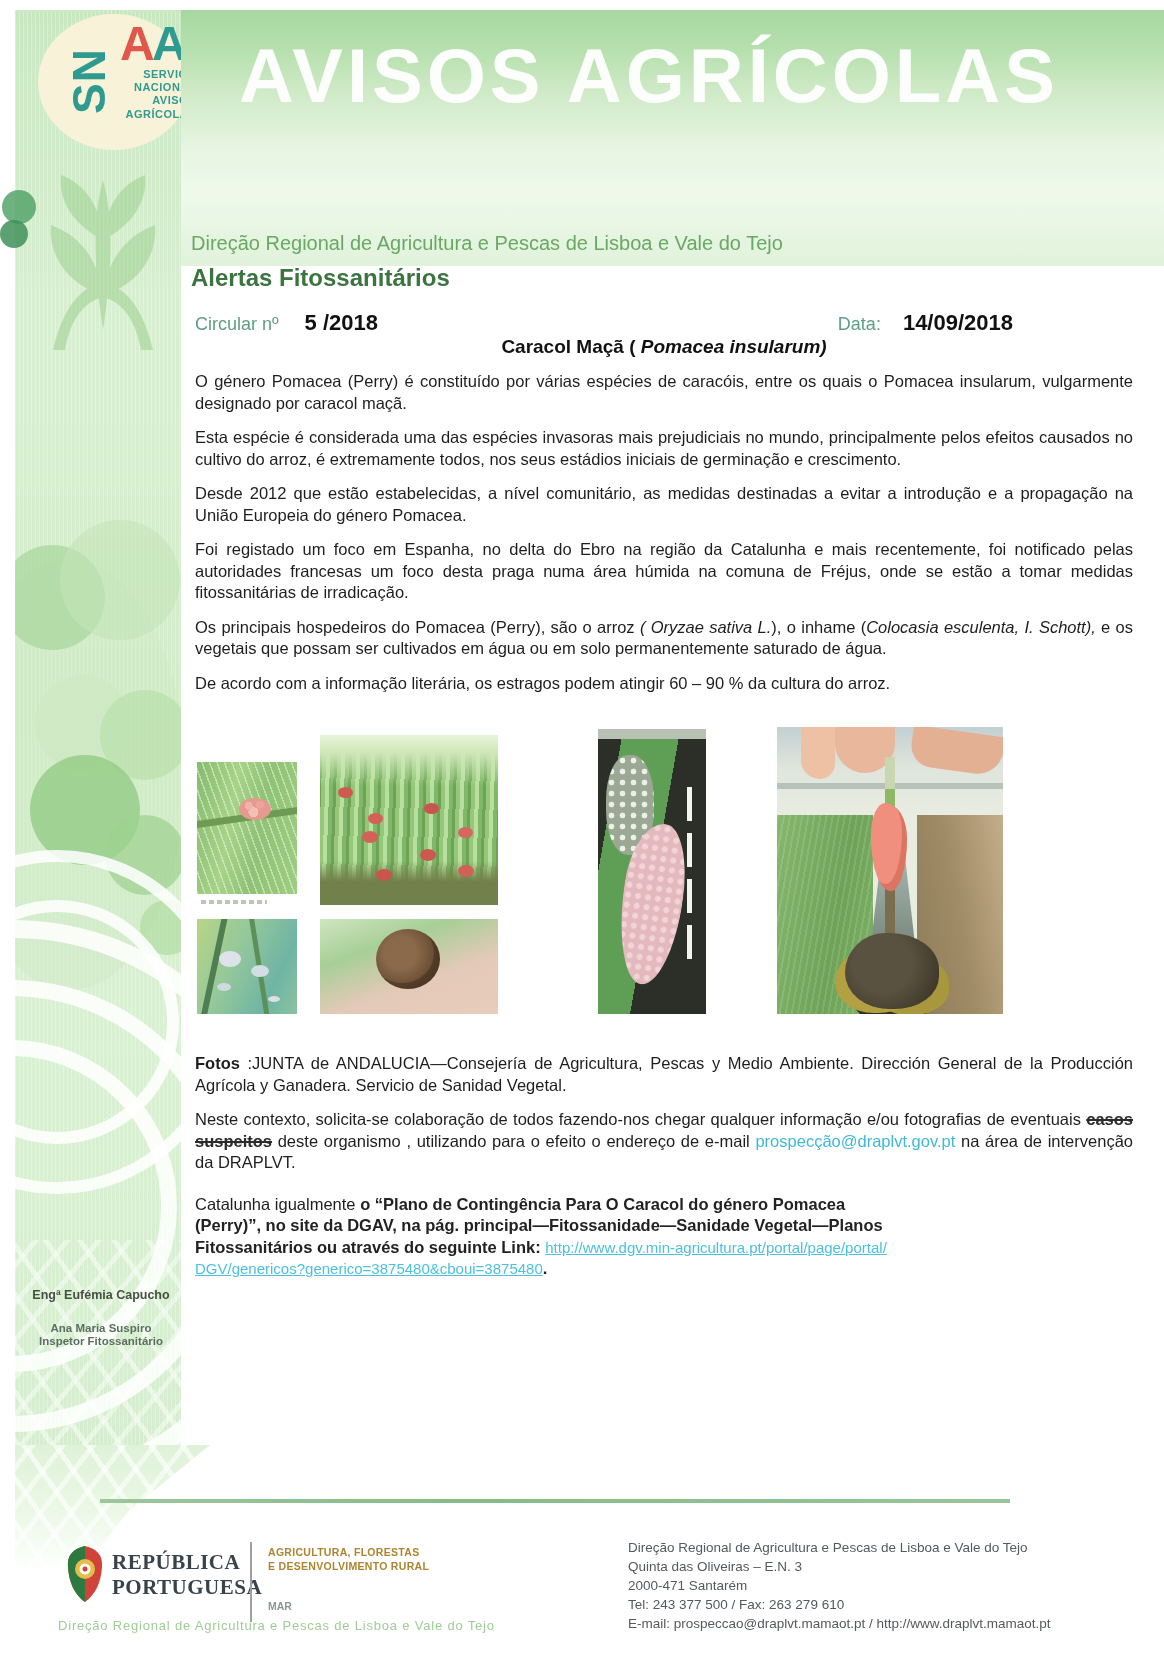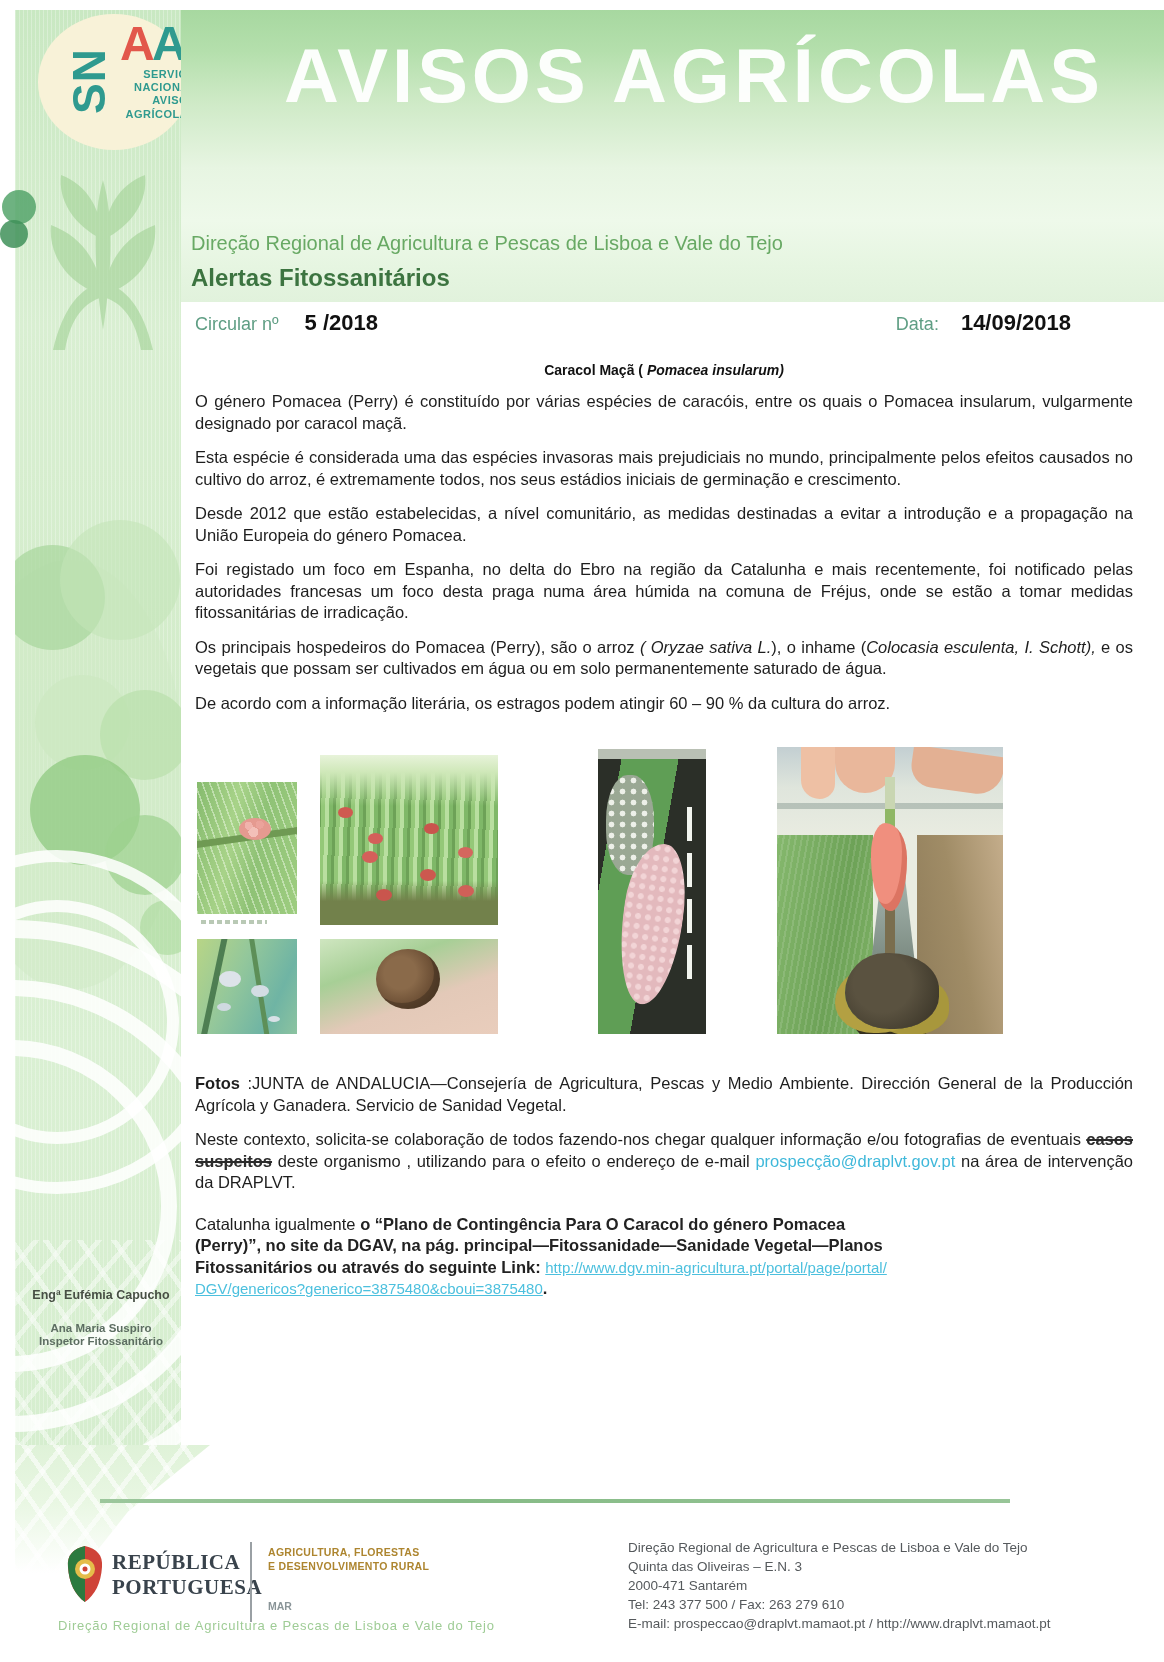--- a/index.html
+++ b/index.html
@@ -29,35 +29,35 @@
   .logo-ellipse{position:absolute;left:0;top:2px;width:152px;height:136px;border-radius:50%;background:#f8f2d8;}
   .logo-sn{position:absolute;left:18px;top:46px;font-size:46px;font-weight:bold;color:#2f9a8f;
     transform:rotate(-90deg);transform-origin:center;letter-spacing:1px;line-height:1;}
   .logo-a{position:absolute;top:8px;font-size:48px;font-weight:bold;line-height:1;}
   .a1{left:82px;color:#e2574b;}
   .a2{left:114px;color:#2f9a8f;}
   .logo-lines{position:absolute;left:52px;top:56px;width:106px;text-align:right;
     font-size:11px;font-weight:bold;color:#2f9a8f;line-height:1.2;letter-spacing:.5px;}
 
   
-  .banner{position:absolute;left:181px;top:10px;width:983px;height:292px;
-    background:linear-gradient(180deg,#a7d8a0 0%,#b4dfac 14%,#cfeac7 32%,#e7f5e2 54%,#eef9ea 72%,#e6f5e1 88%,#e1f2dc 100%);text-align:center;}
+  .banner{position:absolute;left:181px;top:10px;width:983px;height:256px;
+    background:linear-gradient(180deg,#a7d8a0 0%,#b4dfac 14%,#cfeac7 32%,#e7f5e2 54%,#eef9ea 72%,#e6f5e1 88%,#e1f2dc 100%);}
   .banner-title{position:absolute;left:58px;top:22px;width:910px;font-size:76px;font-weight:bold;
     color:rgba(255,255,255,.95);letter-spacing:4px;white-space:nowrap;}
   .banner-org{position:absolute;left:10px;top:222px;font-size:20px;color:#68a964;}
   .banner-sub{position:absolute;left:10px;top:254px;font-size:24px;font-weight:bold;color:#3c7440;}
 
   
   .content{position:absolute;left:195px;top:302px;width:938px;}
   .meta-row{display:flex;align-items:baseline;margin-top:8px;}
   .m-left{display:flex;gap:26px;align-items:baseline;}
-  .m-right{margin-left:auto;margin-right:62px;display:flex;gap:22px;align-items:baseline;}
+  .m-right{margin-left:auto;margin-right:120px;display:flex;gap:22px;align-items:baseline;}
   .meta-label{font-size:18px;color:#5f9e84;}
   .meta-value{font-size:22px;font-weight:600;color:#111;}
-  .doc-title{margin-top:26px;text-align:center;font-size:14px;font-weight:bold;color:#111;}
+  .doc-title{text-align:center;font-size:19px;font-weight:bold;color:#111;}
   .doc-title i{font-style:italic;}
   .content p{margin:13px 0;font-size:16.5px;line-height:21.5px;text-align:justify;color:#1e1e1e;}
   .content p i{font-style:italic;}
   .strike{font-weight:bold;text-decoration:line-through;text-decoration-thickness:2px;color:#2b2b2b;}
   .link{color:#3fb8da;cursor:pointer;}
   .link.url{color:#4cc0de;text-decoration:underline;}
   .caption{font-size:15.5px;line-height:20px;}
   .caption b{font-weight:bold;}
   .consult{font-size:17px;line-height:23px;text-align:left !important;}
   .consult b{font-weight:bold;color:#222;}

